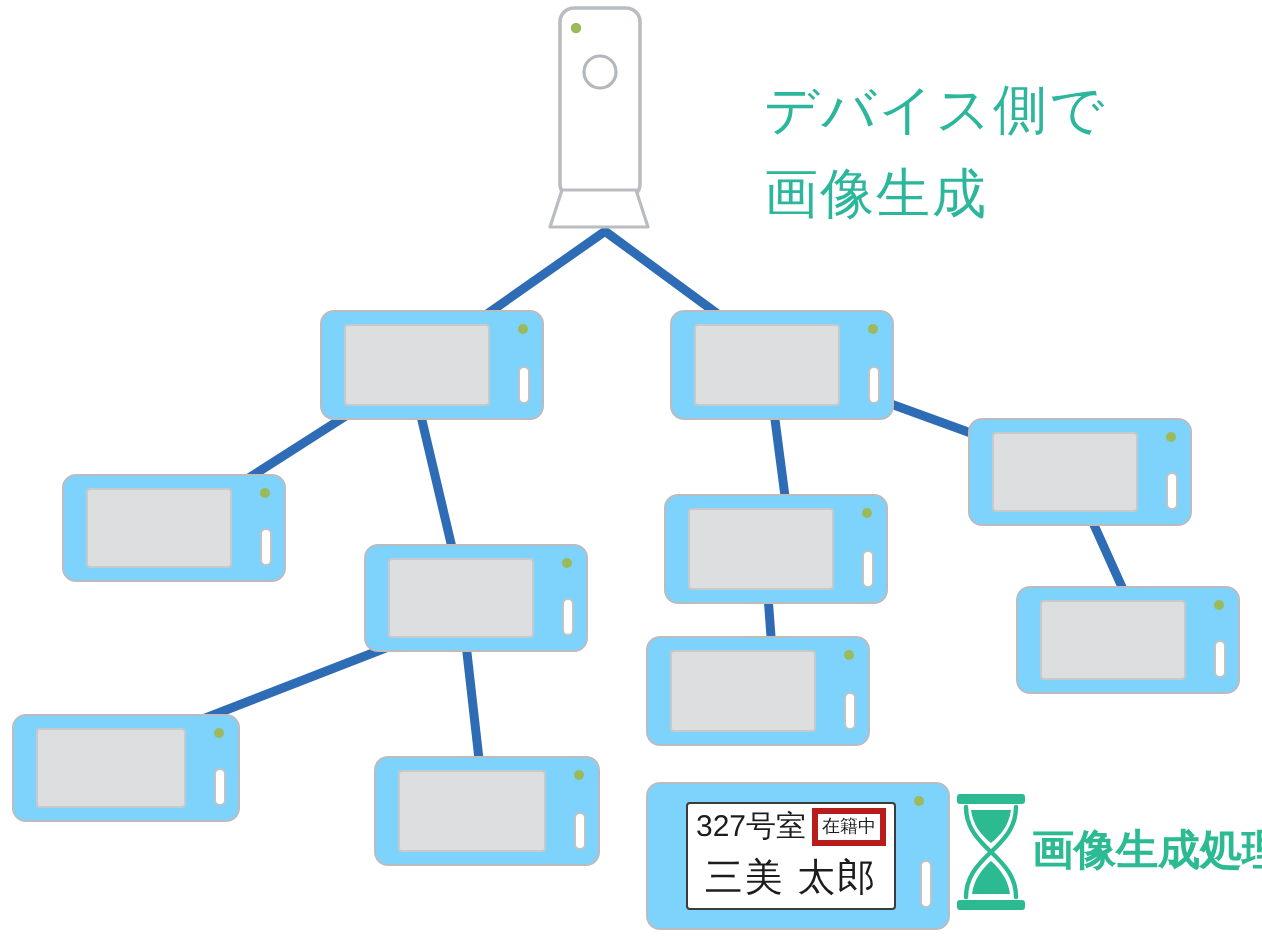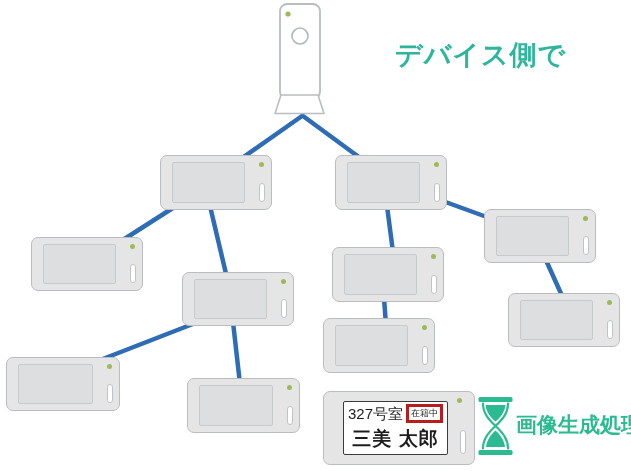--- a/index.html
+++ b/index.html
@@ -2,56 +2,56 @@
 <html style="--border: #b9bdc1; --screen: #dcdedf; --led: #9CBA59; --title-green: #2CB69C; --process-green: #2CBA92;"><head>
 <meta charset="utf-8">
 <style>
   html,body{margin:0;padding:0;background:#fff;}
   .canvas{
     position:relative;width:631px;height:471px;background:#fff;overflow:hidden;
     font-family:"Liberation Sans","DejaVu Sans",sans-serif;
   }
   #edges{position:absolute;left:0;top:0;z-index:1;}
   .tablet{
-    position:absolute;z-index:2;background:#e5e5e5;
+    position:absolute;z-index:2;background:#7dd3fc;
     border:1.6px solid var(--border);border-radius:7px;box-sizing:border-box;padding-left:33px;
   }
   .tablet .screen{
     position:absolute;left:11px;top:6px;right:26px;bottom:6px;
     background:var(--screen);border:1px solid #c7cacb;border-radius:2px;
   }
   .tablet .led{
     position:absolute;right:7px;top:6px;width:5px;height:5px;border-radius:50%;
     background:var(--led);
   }
   .tablet .pill{
     position:absolute;right:6px;bottom:7px;width:6px;height:19px;
     background:#fff;border:1px solid #bfc3c6;border-radius:3px;box-sizing:border-box;
   }
   .station{position:absolute;left:271px;top:0;z-index:2;}
   .title-text{
-    position:absolute;left:395px;top:34px;z-index:3;
-    font-size:27px;font-weight:700;line-height:42px;color:var(--title-green);
+    position:absolute;left:382px;top:34px;z-index:3;
+    font-size:27px;font-weight:400;line-height:42px;color:var(--title-green);
     letter-spacing:1px;white-space:nowrap;
   }
   .label-tablet{left:323px;top:391px;width:152px;height:74px;z-index:3;}
   .label-tablet .led{right:12px;top:6px;}
   .label-tablet .pill{right:8px;bottom:10px;height:24px;}
   .nameplate{
     position:absolute;left:19px;top:9px;width:105px;height:54px;box-sizing:border-box;
     background:#fff;border:1.5px solid #3b3b3b;border-radius:2px;
     display:flex;flex-direction:column;align-items:center;justify-content:center;
     color:#1c1c1c;
   }
   .np-row1{display:flex;align-items:center;gap:3px;line-height:17px;}
   .room{font-size:15px;}
   .status{
     font-size:9px;border:3px solid #b91c1c;padding:1px 2px;line-height:11px;
   }
-  .np-name{font-size:19px;margin-top:3px;letter-spacing:1px;white-space:nowrap;font-weight:bold;}
+  .np-name{font-size:19px;margin-top:3px;letter-spacing:1px;white-space:nowrap;}
   .hourglass{position:absolute;left:478px;top:397px;z-index:3;}
   .process-label{
     position:absolute;left:516px;top:411px;z-index:3;
     font-size:21px;font-weight:700;color:var(--process-green);white-space:nowrap;
   }
 </style>
 </head>
 <body>
 
 <div class="canvas">
@@ -124,20 +124,21 @@
 
   <svg class="station" width="60" height="118" viewBox="0 0 60 118">
     <rect x="9" y="4" width="40" height="95" rx="7" fill="#fff" stroke="#b9bdc1" stroke-width="1.8"></rect>
     <circle cx="29" cy="36" r="8" fill="#fff" stroke="#b3b8bd" stroke-width="1.6"></circle>
     <circle cx="17" cy="14" r="2.6" fill="#9CBA59"></circle>
     <path d="M10,95 L47,95 L53,113.5 L4,113.5 Z" fill="#fff" stroke="#b9bdc1" stroke-width="1.6" stroke-linejoin="round"></path>
   </svg>
 
   <div class="title-text">
     <span>デバイス側で</span><br>
+    <span>画像生成</span>
   </div>
 
   <div class="tablet label-tablet">
     <div class="nameplate">
       <div class="np-row1">
         <span class="room">327号室</span>
         <span class="status">在籍中</span>
       </div>
       <div class="np-name">三美 太郎</div>
     </div>

